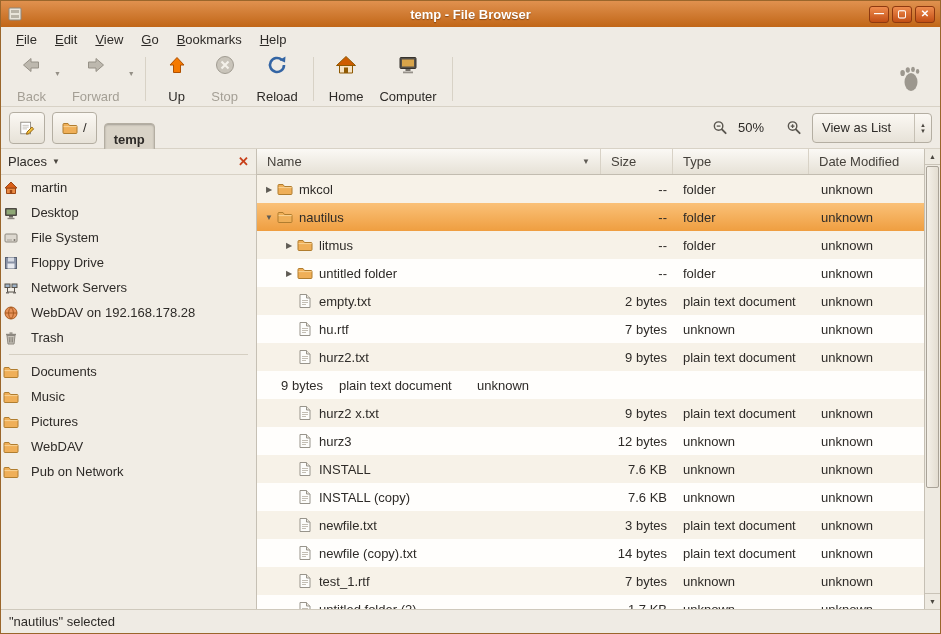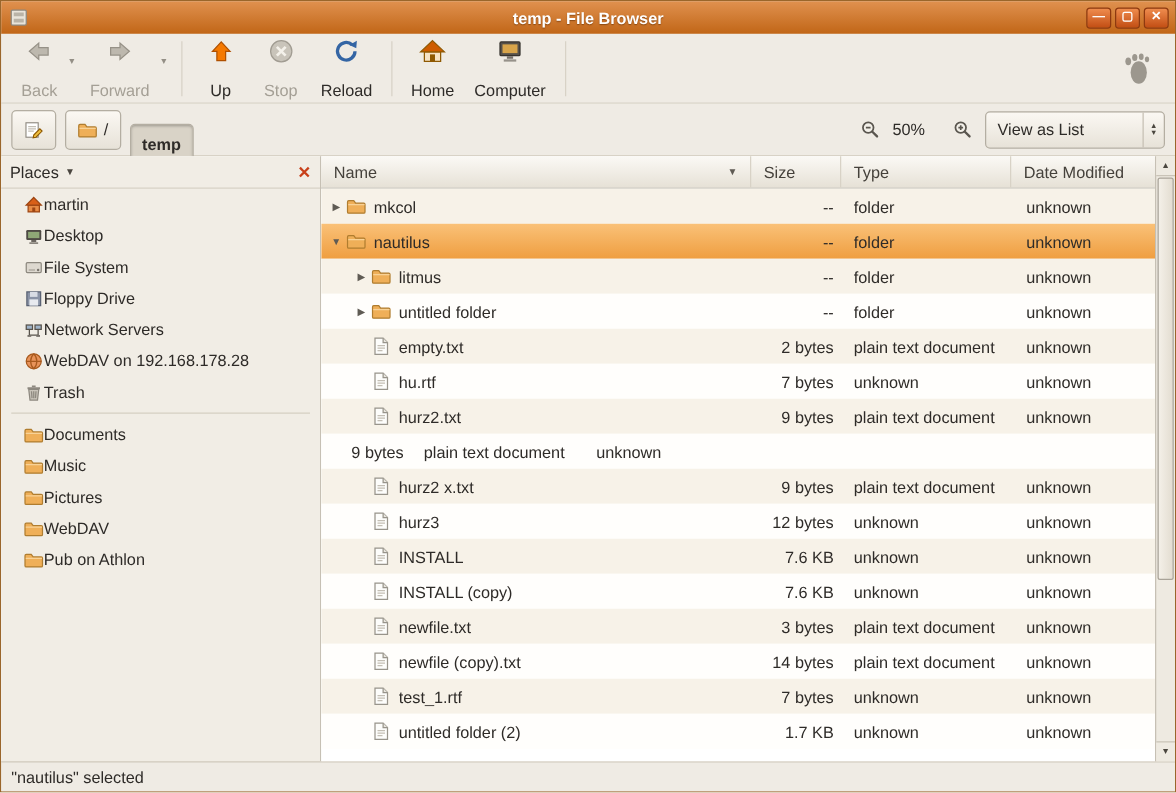--- a/index.html
+++ b/index.html
@@ -34,33 +34,33 @@
   .tb-sep { width:1px; height:44px; background:#D8D2C6; margin:0 7px; align-self:center; }
   .tb-logo { margin-left:auto; margin-right:10px; }
 
   
   .locationbar { height:42px; flex:0 0 42px; background:#EFEBE4; display:flex; align-items:center; padding:0 8px; gap:7px; border-bottom:1px solid #D8D2C6; }
   .lb-btn { height:32px; border:1px solid #B4AEA2; border-radius:4px; background:linear-gradient(#FBF8F3,#E7E2D8); display:flex; align-items:center; justify-content:center; padding:0 9px; gap:5px; }
   .lb-btn.pressed { background:#D9D3C7; box-shadow:inset 0 1px 2px rgba(0,0,0,.25); font-weight:bold;margin-top:23px; }
   .lb-spacer { flex:1; }
   .zoom-level { width:38px; text-align:left; }
   .zoom-btn { width:22px; height:22px; display:flex; align-items:center; justify-content:center; }
-  .combo { width:144px; height:30px; border:1px solid #B4AEA2; border-radius:4px; background:linear-gradient(#FBF8F3,#E7E2D8); display:flex; align-items:stretch; }
+  .combo { width:120px; height:30px; border:1px solid #B4AEA2; border-radius:4px; background:linear-gradient(#FBF8F3,#E7E2D8); display:flex; align-items:stretch; }
   .combo .txt { flex:1; display:flex; align-items:center; padding-left:9px; }
   .combo .arrows { width:17px; border-left:1px solid #C6C0B4; display:flex; flex-direction:column; align-items:center; justify-content:center; font-size:6px; line-height:6px; color:#4a463f; }
 
   
   .content { flex:1; display:flex; min-height:0; background:#fff; }
 
   .sidebar { width:256px; flex:0 0 256px; background:#F1EDE5; border-right:1px solid #C6C0B4; display:flex; flex-direction:column; }
   .places-header { height:26px; flex:0 0 26px; display:flex; align-items:center; padding:0 7px; border-bottom:1px solid #D8D2C6;gap:26px; }
   .places-title { display:flex; align-items:center; gap:5px; }
   .places-caret { font-size:8px; color:#4a463f; }
   .places-close { margin-left:auto; color:#C8401A; font-weight:bold; font-size:13px; }
-  .side-item { height:25px; display:flex; align-items:center; gap:0; padding-left:18px; }
+  .side-item { height:25px; display:flex; align-items:center; gap:12px; padding-left:2px; }
   .side-sep { height:1px; background:#D5CFC2; margin:4px 8px; }
   .icon16 { width:16px; height:16px; display:inline-flex; align-items:center; justify-content:center; flex-shrink:0; }
 
   
   .filearea { flex:1; display:flex; flex-direction:column; position:relative; min-width:0; }
   .list-header { height:26px; flex:0 0 26px; display:flex; margin-right:16px; background:linear-gradient(#FBF9F5,#E6E1D6); border-bottom:1px solid #C2BCB0; color:#45413b; }
   .hcell { display:flex; align-items:center; padding:0 10px; border-right:1px solid #D8D2C6; }
   .hcell-name { width:344px; flex:0 0 344px; justify-content:space-between; }
   .hcell-size { width:72px; flex:0 0 72px; }
   .hcell-type { width:136px; flex:0 0 136px; }
@@ -105,20 +105,28 @@
         </svg>
       </span>
     <span class="title-text">temp - File Browser</span>
     <span class="win-controls">
       <span class="win-btn">—</span>
       <span class="win-btn">▢</span>
       <span class="win-btn">✕</span>
     </span>
   </div>
 
+  <div class="menubar">
+      <div class="menu-item">File</div>
+      <div class="menu-item">Edit</div>
+      <div class="menu-item">View</div>
+      <div class="menu-item">Go</div>
+      <div class="menu-item">Bookmarks</div>
+      <div class="menu-item">Help</div>
+    </div>
 
   <div class="toolbar">
       <div class="tb-btn disabled hasdd">
         <span class="tb-icon">
           <svg width="24" height="24" viewBox="0 0 24 24">
             <path d="M4.5 12 12 5.5 v3.5 h7.5 v6 H12 v3.5 z" fill="#BDB8AE" stroke="#969187"></path>
           </svg>
         </span>
         <span class="tb-dd">▼</span>
         <span class="lbl">Back</span>
@@ -367,21 +375,21 @@
             </span>
             <span class="side-label">WebDAV</span>
           </div>
           <div class="side-item">
             <span class="icon16">
               <svg width="16" height="16" viewBox="0 0 16 16">
                 <path d="M1 4.5 q0-1 1-1 h4 l1.5 2 h6.5 q1 0 1 1 v6 q0 1-1 1 h-12 q-1 0-1-1 z" fill="#EFAF58" stroke="#B07D2F"></path>
                 <path d="M1.6 6.6 h13" stroke="#F8D296" stroke-width="1"></path>
               </svg>
             </span>
-            <span class="side-label">Pub on Athlon</span>
+            <span class="side-label">Pub on Network</span>
           </div>
         </div>
     </div>
 
     <div class="filearea">
       <div class="list-header">
           <div class="hcell hcell-name">
             <span>Name</span>
             <span class="sort-arrow">▼</span>
           </div>

